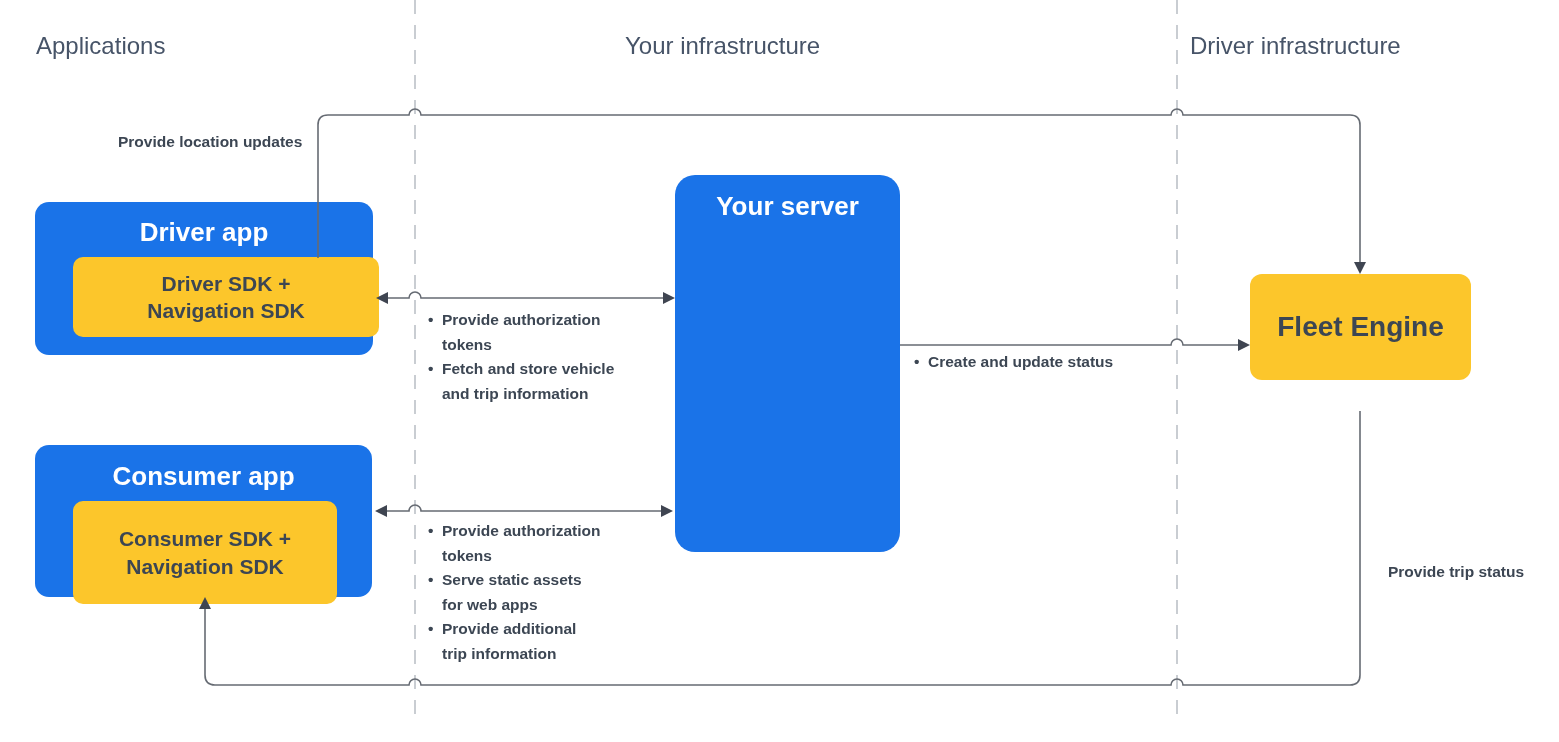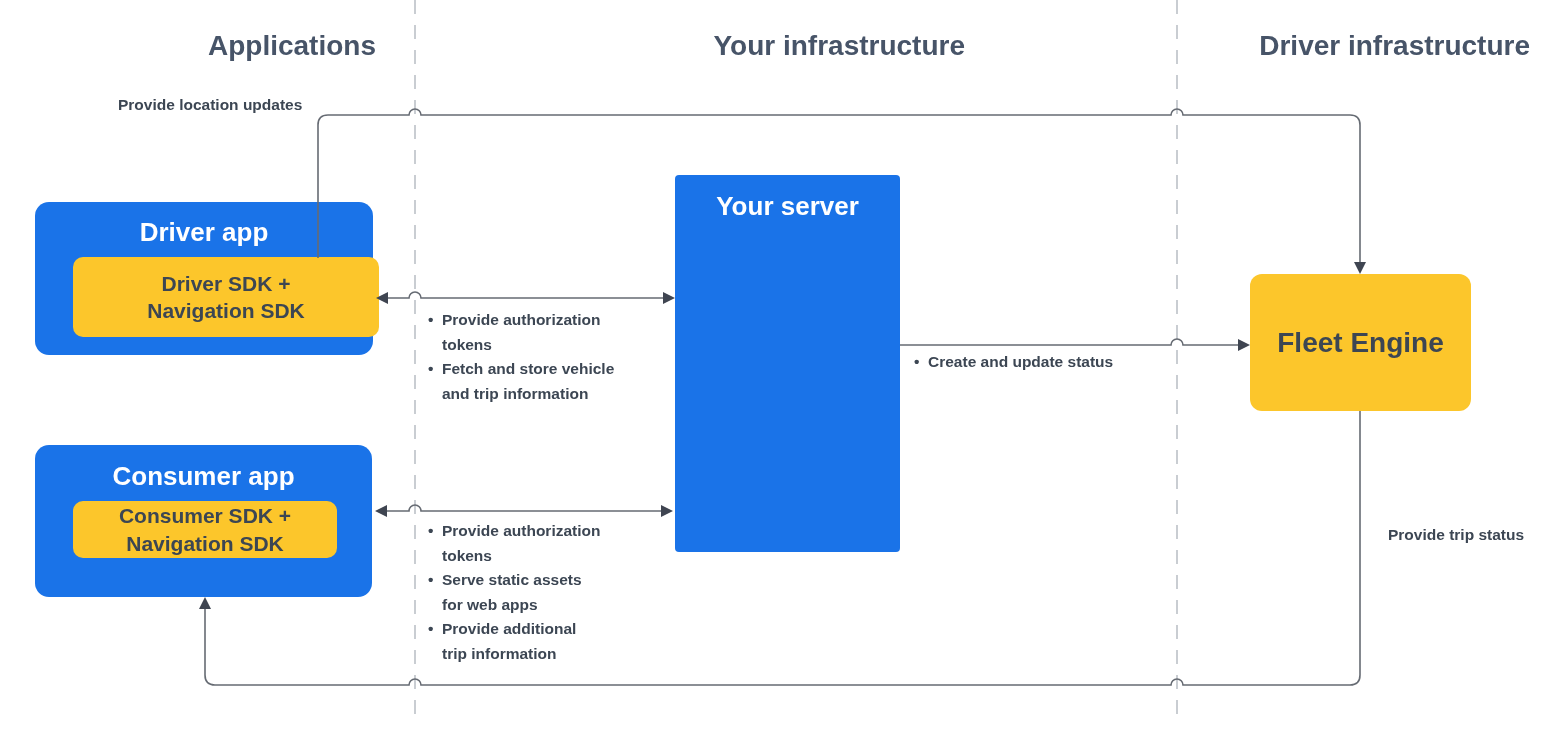--- a/index.html
+++ b/index.html
@@ -15,24 +15,24 @@
   html,body{background:#ffffff;}
   body{font-family:"Liberation Sans","DejaVu Sans",sans-serif;}
   .canvas{
     position:relative;
     width:1559px;height:742px;
     background:#ffffff;
     overflow:hidden;
   }
   .col-header{
     position:absolute;top:30px;width:340px;
-    text-align:right;
-    font-size:28px;line-height:32px;
+    text-align:left;
+    font-size:24px;line-height:32px;
     color:var(--header);
-    font-weight:700;
+    font-weight:400;
   }
   .node-blue{
     position:absolute;
     background:var(--blue);
     border-radius:14px;
   }
   .node-title{
     color:#ffffff;
     font-weight:700;
     font-size:26px;
@@ -54,20 +54,21 @@
     border-radius:12px;
     display:flex;align-items:center;justify-content:center;
     font-weight:700;font-size:28px;
     color:var(--ink);
   }
   .edge-label{
     position:absolute;
     font-weight:700;font-size:15.5px;
     color:var(--ink);
     white-space:nowrap;
+    margin-top:37px;
   }
   ul.bullets{
     position:absolute;
     list-style:none;
   }
   ul.bullets li{
     position:relative;
     padding-left:15px;
     font-weight:700;font-size:15.5px;line-height:24.5px;
     color:var(--ink);
@@ -92,29 +93,29 @@
   <div class="col-header" style="left:1190px;">Driver infrastructure</div>
 
   <div class="node-blue" style="left:35px;top:202px;width:338px;height:153px;">
     <div class="node-title" style="padding-top:15px;">Driver app</div>
     <div class="sdk-box" style="left:38px;top:55px;width:306px;height:80px;">Driver SDK +
 Navigation SDK</div>
   </div>
 
   <div class="node-blue" style="left:35px;top:445px;width:337px;height:152px;">
     <div class="node-title" style="padding-top:16px;">Consumer app</div>
-    <div class="sdk-box" style="left:38px;top:56px;width:264px;height:57px;">Consumer SDK +
+    <div class="sdk-box" style="left:38px;top:56px;width:264px;height:103px;">Consumer SDK +
 Navigation SDK</div>
   </div>
 
-  <div class="node-blue" style="left:675px;top:175px;width:225px;height:377px;border-radius:4px;">
+  <div class="node-blue" style="left:675px;top:175px;width:225px;height:377px;border-radius:20px;">
     <div class="node-title" style="padding-top:16px;">Your server</div>
   </div>
 
-  <div class="fleet" style="left:1250px;top:274px;width:221px;height:137px;">Fleet Engine</div>
+  <div class="fleet" style="left:1250px;top:274px;width:221px;height:106px;">Fleet Engine</div>
 
   <div class="edge-label" style="left:118px;top:96px;">Provide location updates</div>
   <div class="edge-label" style="left:1388px;top:526px;">Provide trip status</div>
 
   <ul class="bullets" style="left:427px;top:308px;width:230px;">
     <li>Provide authorization
 tokens</li>
     <li>Fetch and store vehicle
 and trip information</li>
   </ul>

